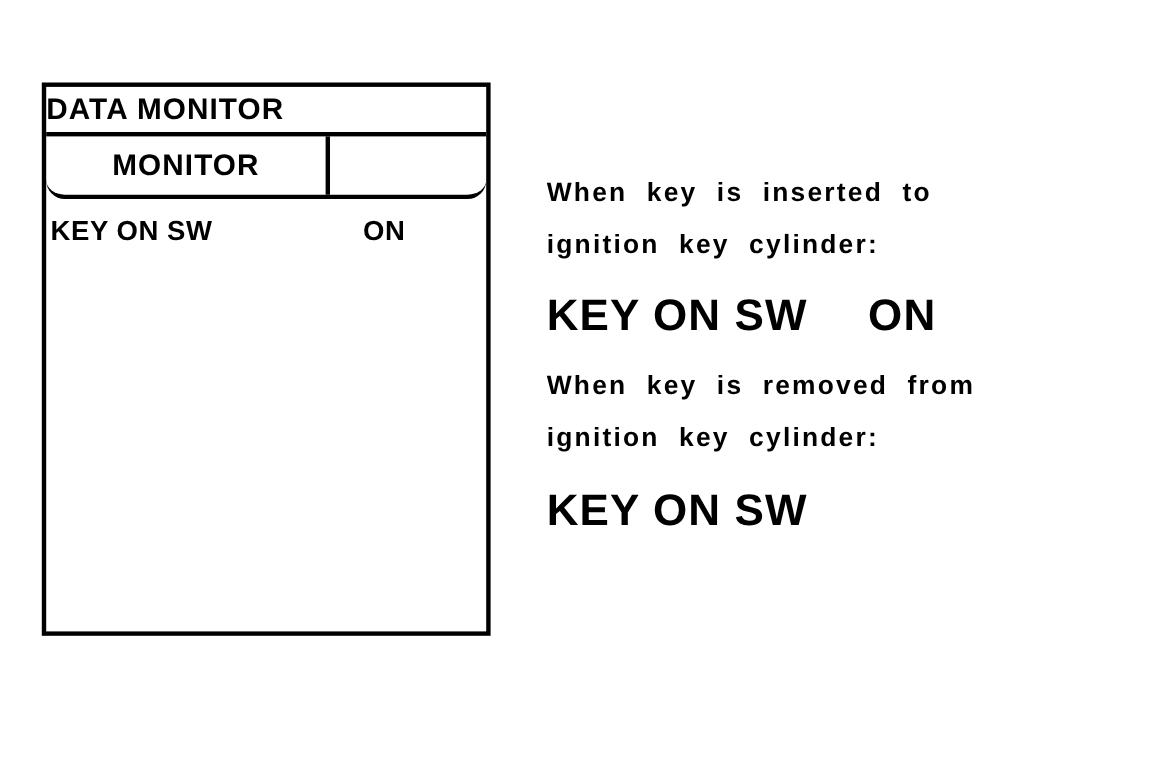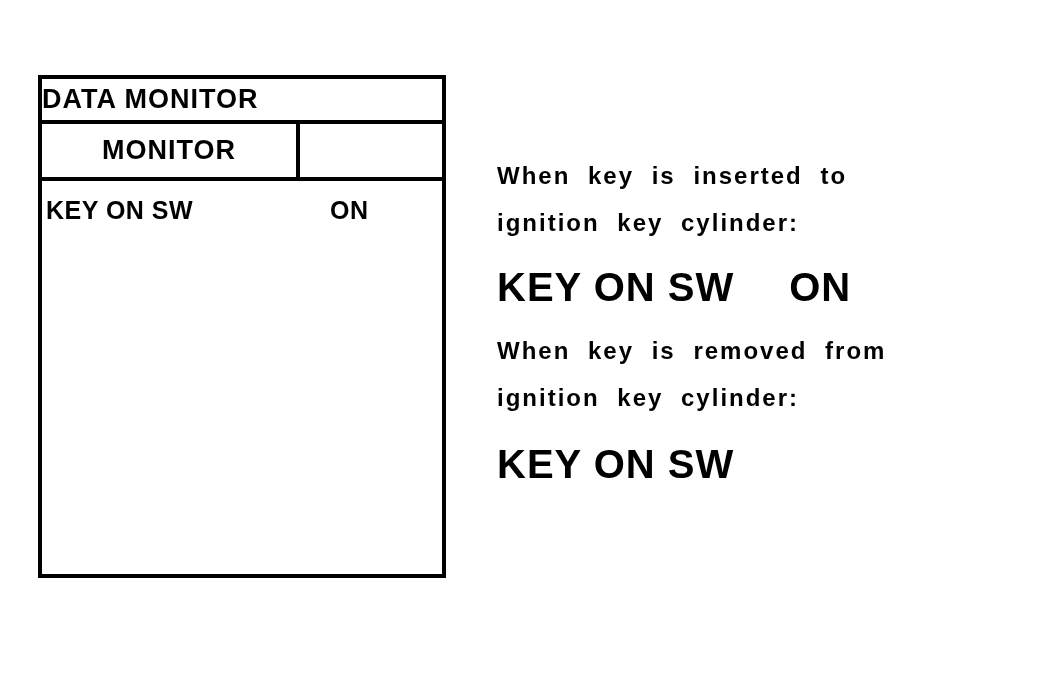--- a/index.html
+++ b/index.html
@@ -36,20 +36,21 @@
     align-items: center;
     font-weight: bold;
     font-size: 27px;
     letter-spacing: 1px;
   }
   .panel-header-row {
     height: 57px;
     border-bottom: 4px solid #000000;
     box-sizing: border-box;
     display: flex;
+    border-radius: 17px;
   }
   .header-cell-left {
     width: 258px;
     border-right: 4px solid #000000;
     box-sizing: border-box;
     display: flex;
     align-items: center;
     justify-content: center;
     font-weight: bold;
     font-size: 27px;

